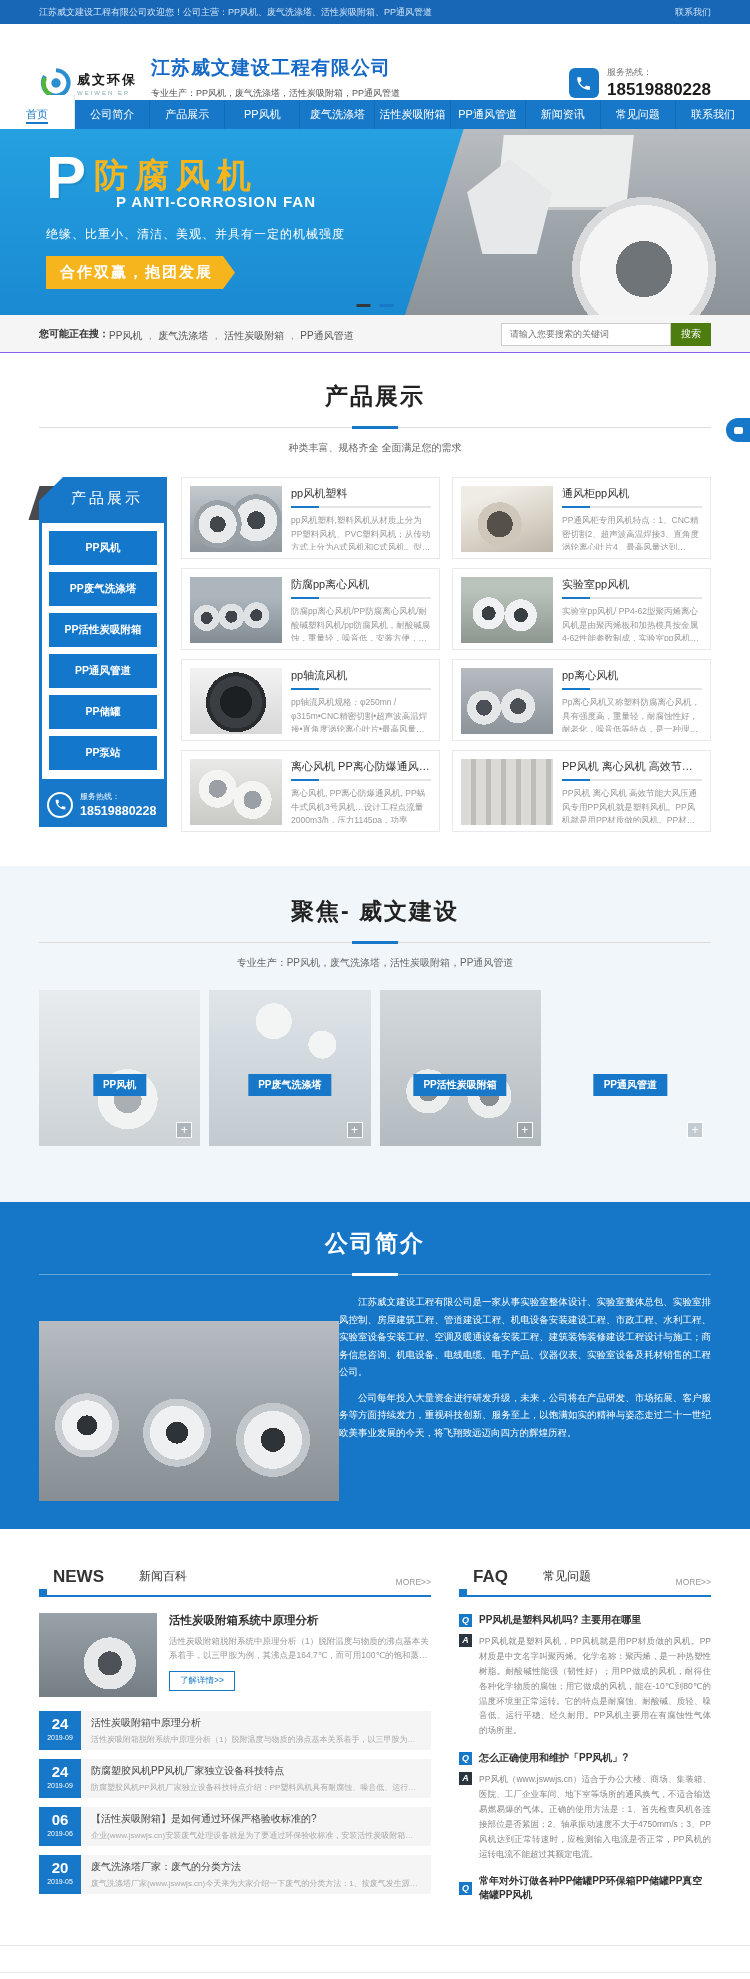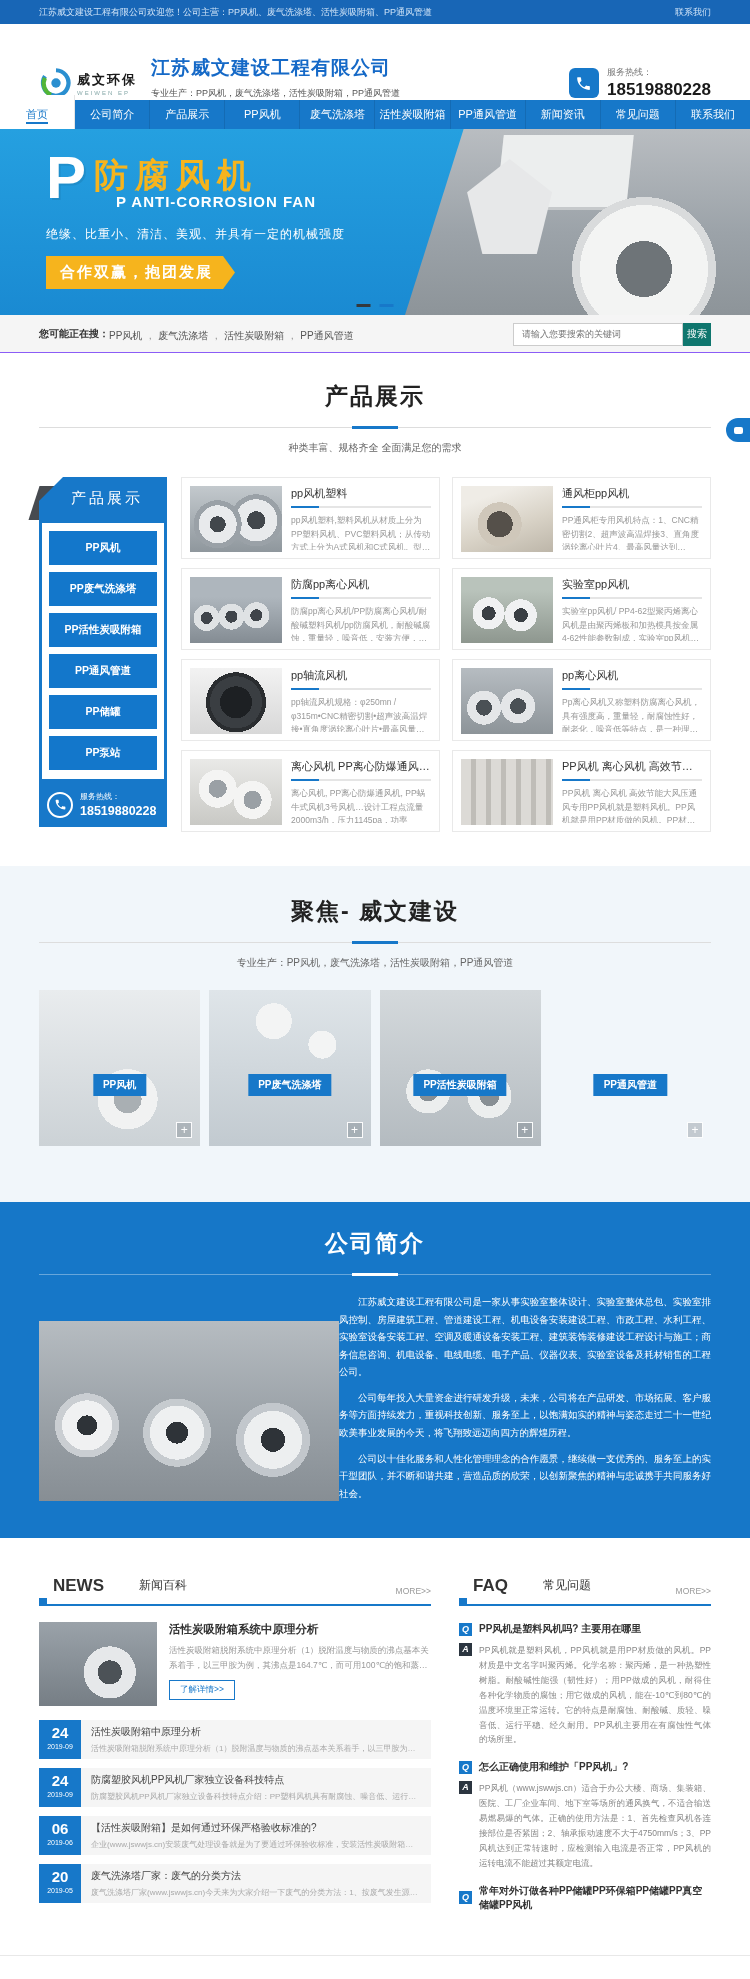--- a/index.html
+++ b/index.html
@@ -60,21 +60,21 @@
   .dot.on { background:#1778c9; }
 
   
   .searchbar { background:#f5f5f5; border-bottom:1px solid #8b5cf6; height:38px; }
   .searchbar-in { display:flex; align-items:center; height:38px; }
   .search-label { font-size:10px; font-weight:bold; color:#333; }
   .kw { font-size:10px; color:#555; }
   .kw:not(:last-child)::after { content:"，"; color:#999; margin:0 3px; }
   .search-box { margin-left:auto; display:flex; }
   .search-input { width:170px; height:23px; border:1px solid #ccc; background:#fff; font-size:9px; padding:0 8px; color:#333; outline:none; }
-  .search-btn { width:28px; height:23px; background:#0f766e; color:#fff; border:none; font-size:10px; cursor:pointer; }
+  .search-btn { width:40px; height:23px; background:#4d7c0f; color:#fff; border:none; font-size:10px; cursor:pointer; }
 
   
   .sec { padding:28px 0 34px; }
   .sec-h2 { font-size:23px; font-weight:bold; color:#222; text-align:center; letter-spacing:2px; }
   .sec-line { height:1px; background:#ddd; margin-top:15px; position:relative; }
   .sec-line i { position:absolute; left:50%; transform:translateX(-50%); top:-1px; width:46px; height:3px; background:#1778c9; }
   .sec-sub { text-align:center; font-size:10px; color:#666; margin-top:13px; }
   .sec.on-blue .sec-h2 { color:#fff; }
   .sec.on-blue .sec-line { background:rgba(255,255,255,.35); }
   .sec.on-blue .sec-line i { background:#fff; }
@@ -444,21 +444,20 @@
     <div class="sec-h2">公司简介</div>
     <div class="sec-line">
         <i></i>
       </div>
     <div class="about-row">
       <div class="about-photo"></div>
       <div class="about-text">
 
       <p>江苏威文建设工程有限公司是一家从事实验室整体设计、实验室整体总包、实验室排风控制、房屋建筑工程、管道建设工程、机电设备安装建设工程、市政工程、水利工程、实验室设备安装工程、空调及暖通设备安装工程、建筑装饰装修建设工程设计与施工；商务信息咨询、机电设备、电线电缆、电子产品、仪器仪表、实验室设备及耗材销售的工程公司。</p>
           <p>公司每年投入大量资金进行研发升级，未来，公司将在产品研发、市场拓展、客户服务等方面持续发力，重视科技创新、服务至上，以饱满如实的精神与姿态走过二十一世纪欧美事业发展的今天，将飞翔致远迈向四方的辉煌历程。</p>
-          <p>公司以十佳化服务和人性化管理理念的合作愿景，继续做一支优秀的、服务至上的实干型团队，并不断和谐共建，营造品质的欣荣，以创新聚焦的精神与忠诚携手共同服务好社会。</p>
         </div>
     </div>
   </div>
 </div>
 
 <div class="newsfaq">
   <div class="wrap nf-row">
     <div class="col-news">
       <div class="col-head">
         <span class="ch-en">NEWS</span>

